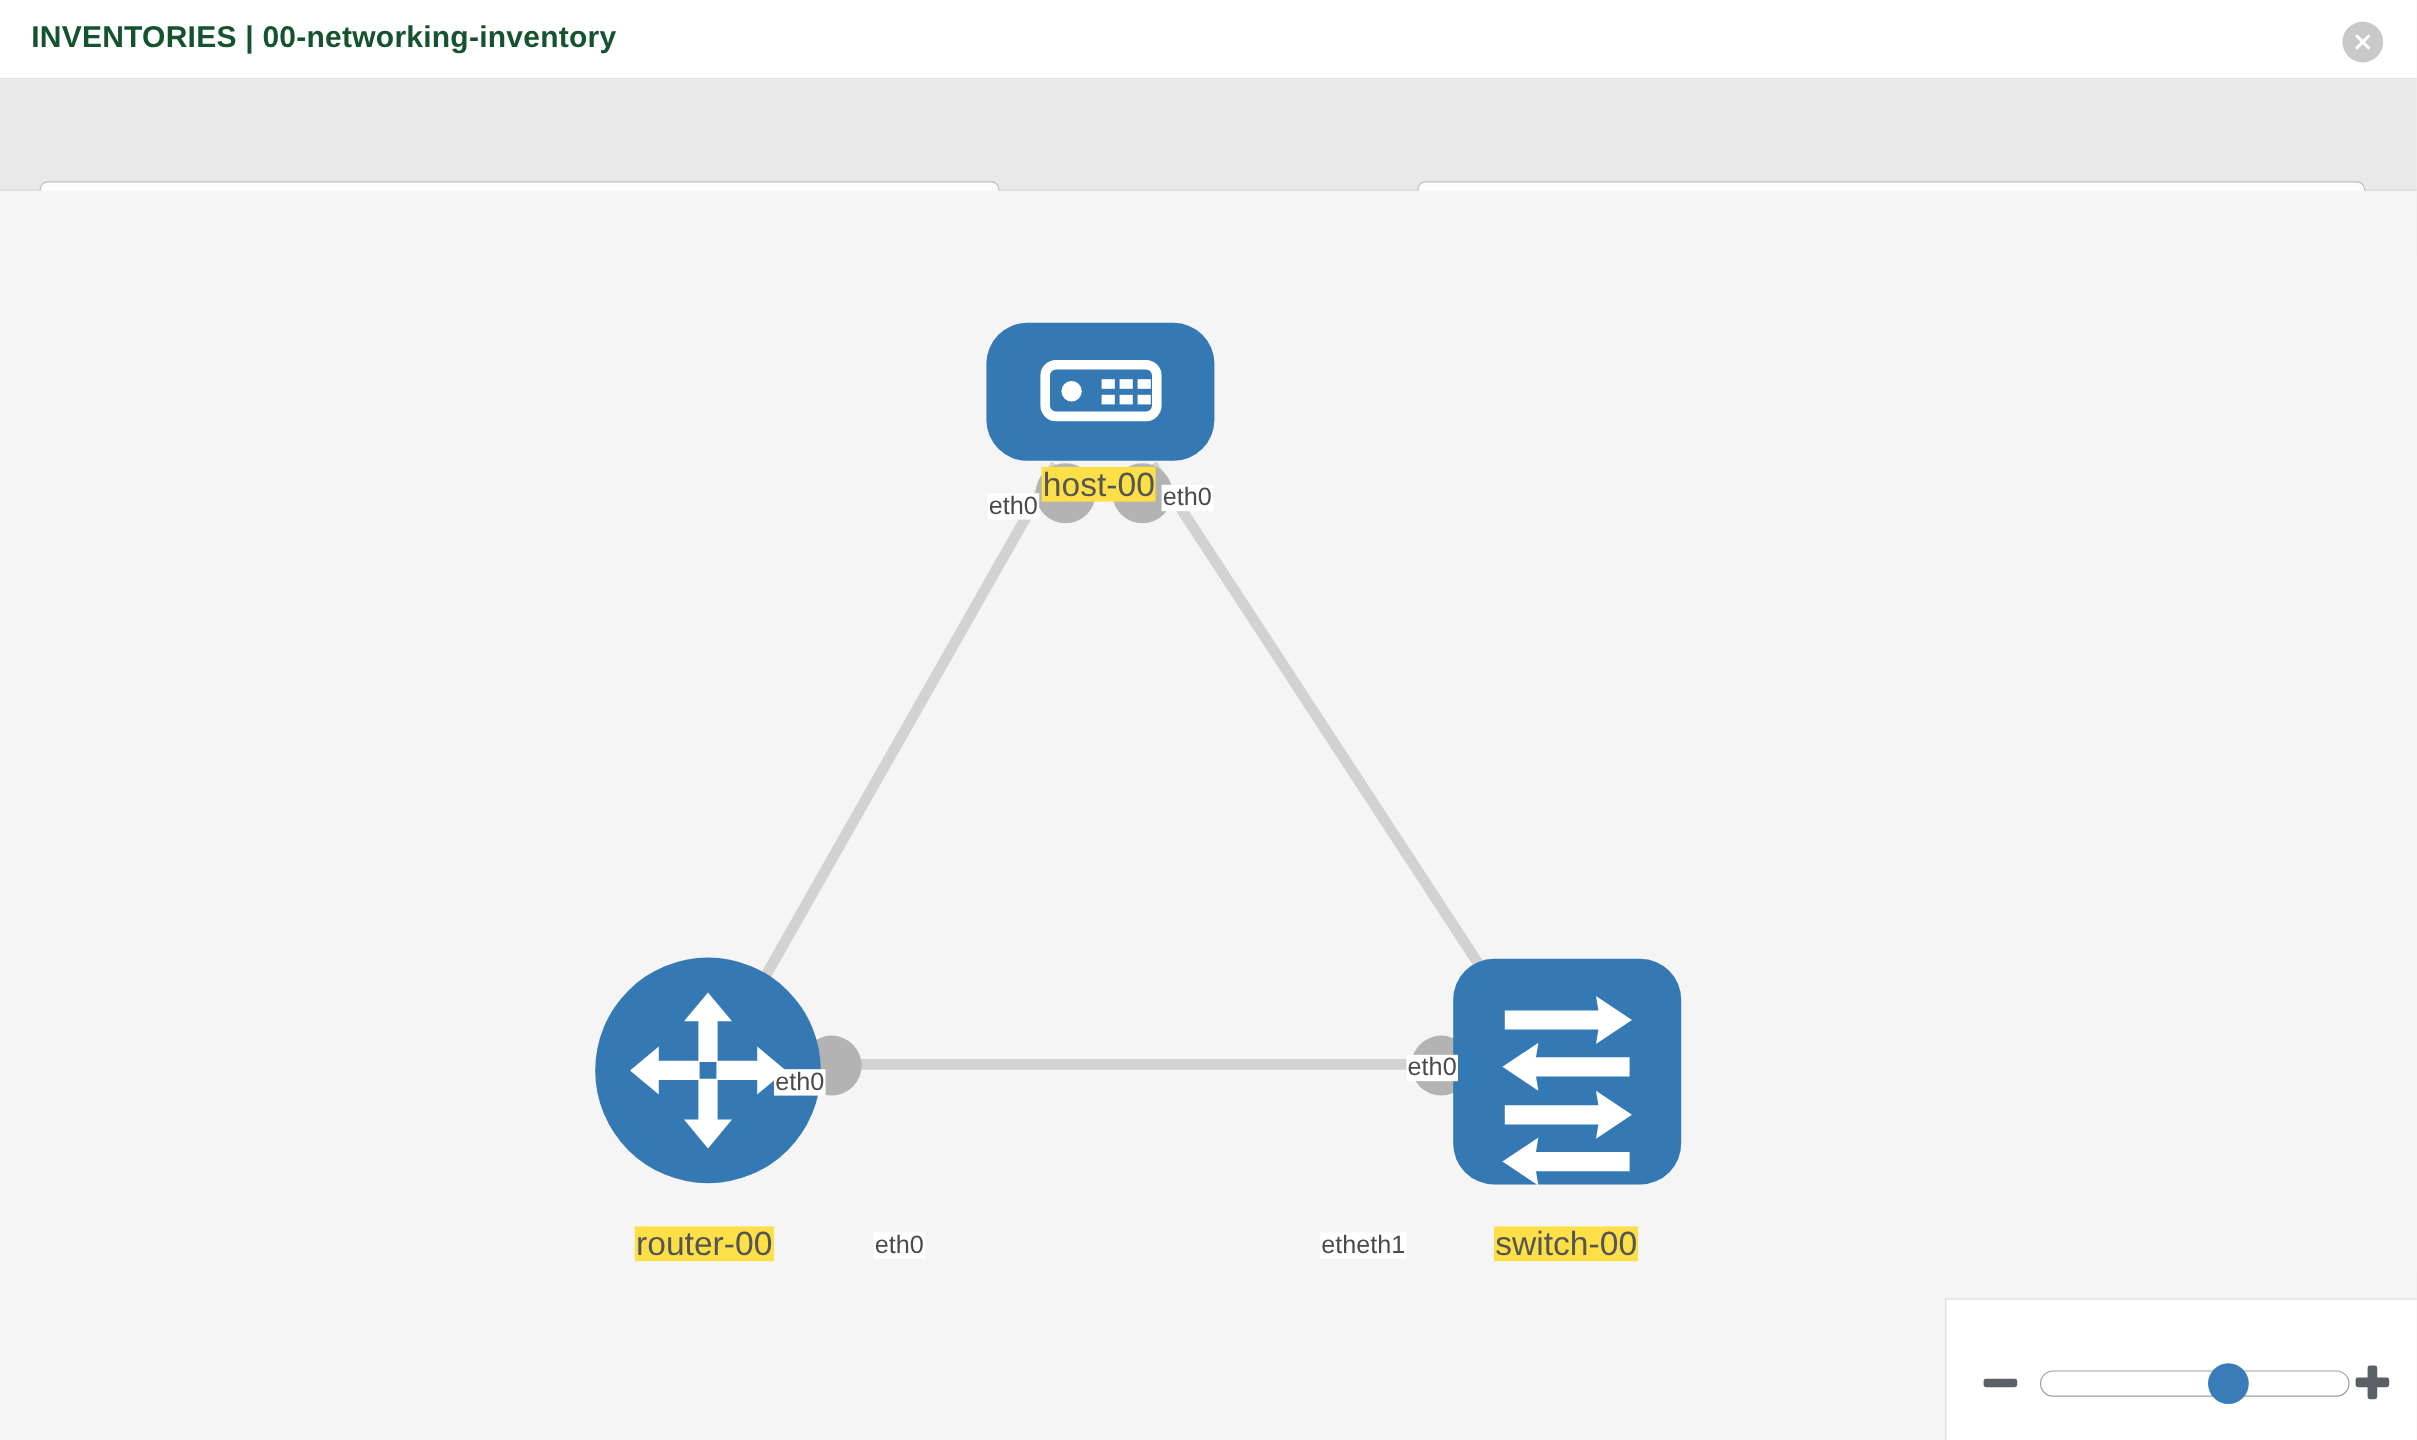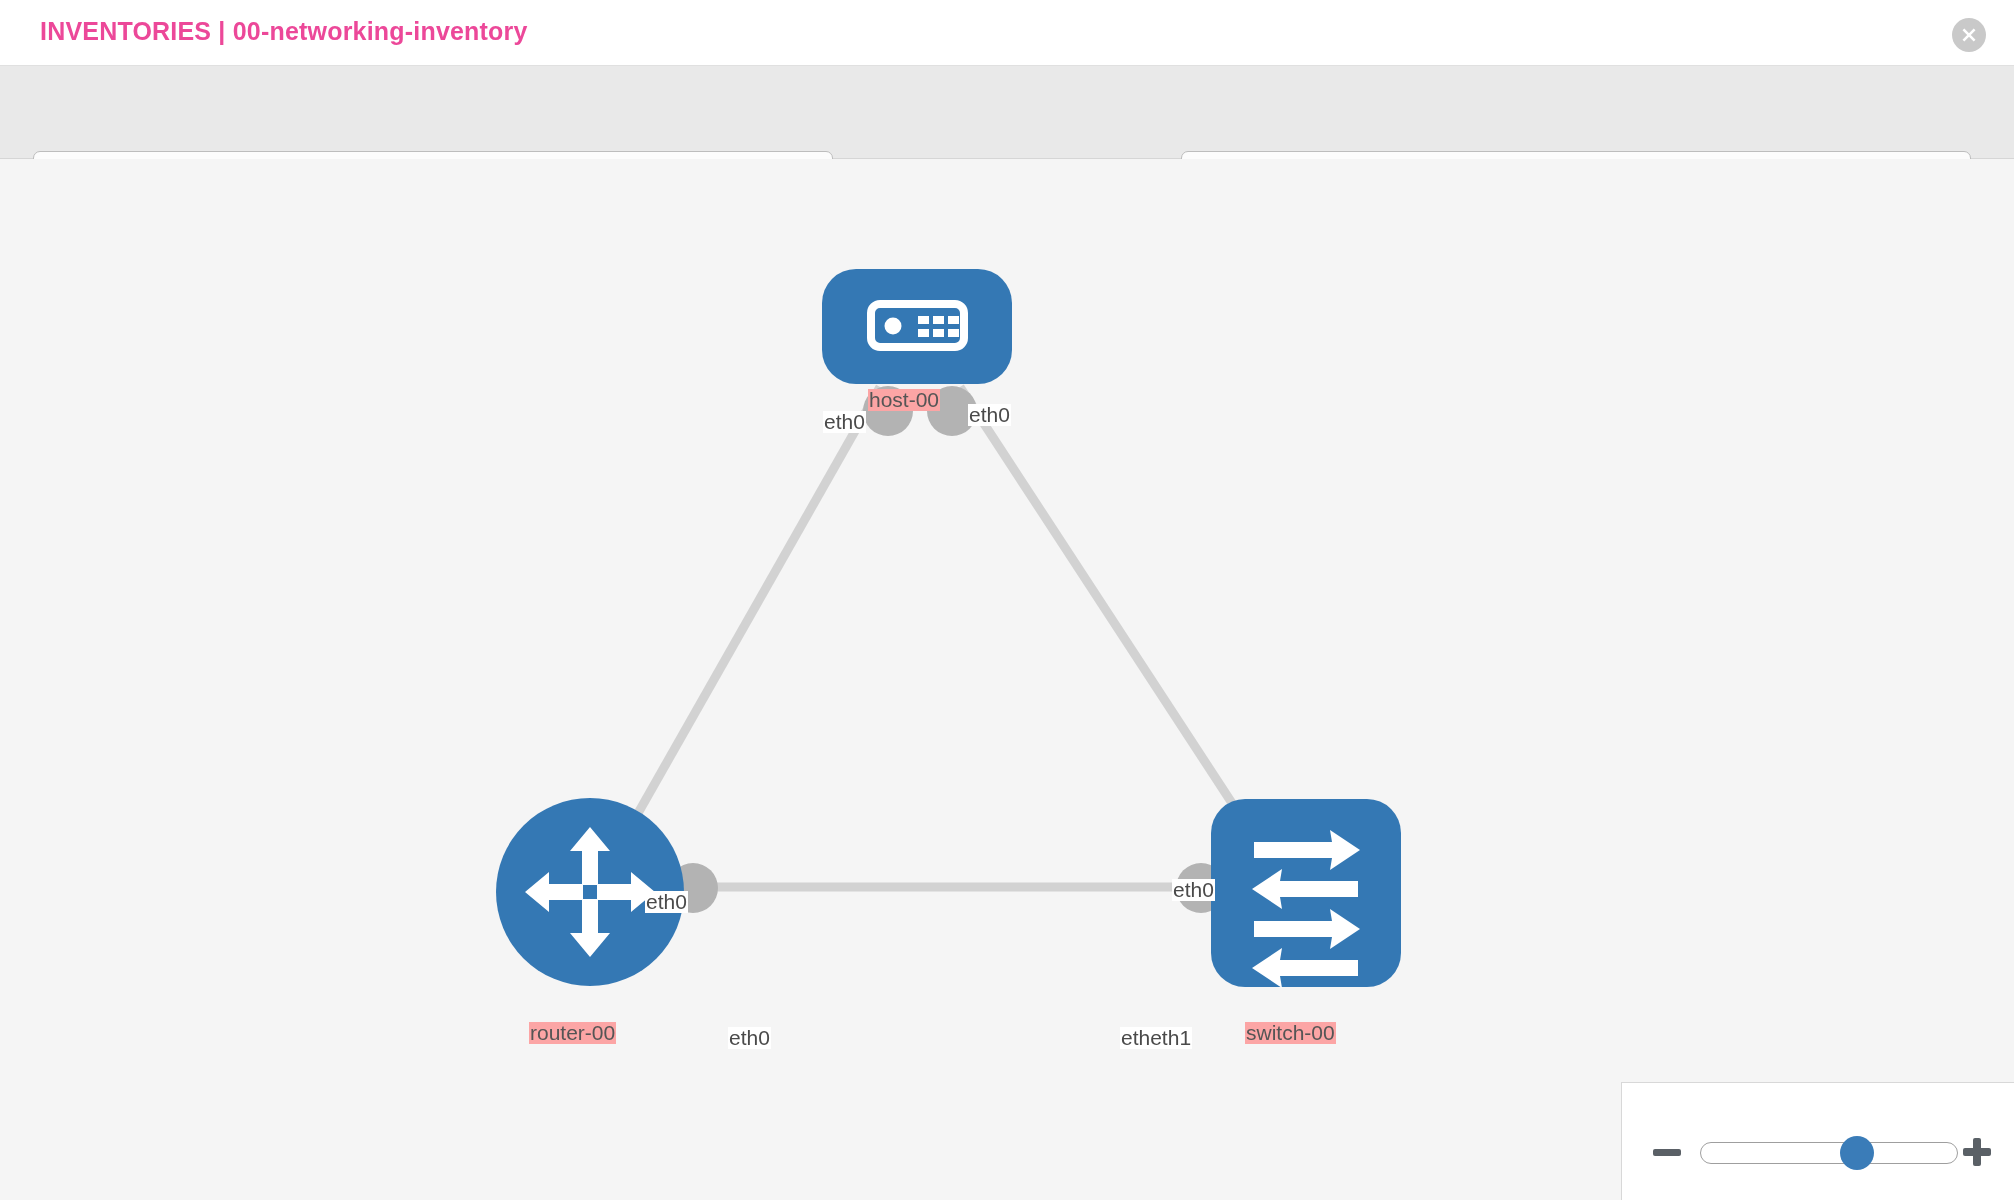--- a/index.html
+++ b/index.html
@@ -25,25 +25,25 @@
     position: absolute;
     left: 0; top: 0;
     width: 2014px;
     height: 66px;
     background: #ffffff;
     border-bottom: 1px solid #e0e0e0;
     box-sizing: border-box;
   }
   .header-title {
     position: absolute;
-    left: 40px;
+    left: 26px;
     top: 17px;
     font-size: 25px;
     font-weight: bold;
-    color: #ec4899;
+    color: #14532d;
     letter-spacing: 0.2px;
     white-space: nowrap;
   }
   .close-btn {
     position: absolute;
     right: 28px;
     top: 18px;
     width: 34px;
     height: 34px;
     border-radius: 50%;
@@ -109,23 +109,23 @@
     left: 0; top: 159px;
     width: 2014px;
     height: 1041px;
     background: #f5f5f5;
     overflow: hidden;
   }
   .topology { position:absolute; left:0; top:0; width:2014px; height:1041px; }
 
   .node-label {
     position: absolute;
-    font-size: 21px;
+    font-size: 28px;
     color: #555555;
-    background: #fca5a5;
+    background: #fde047;
     white-space: nowrap;
     line-height: 1.05;
     padding: 0 1px;
   }
   .port-label {
     position: absolute;
     font-size: 21px;
     color: #4a4a4a;
     background: #ffffff;
     white-space: nowrap;
@@ -306,21 +306,21 @@
     </svg>
 
     <div class="port-label" style="left:823px; top:252px;">eth0</div>
     <div class="node-label" style="left:868px; top:230px;">host-00</div>
     <div class="port-label" style="left:968px; top:245px;">eth0</div>
 
     <div class="port-label" style="left:645px; top:732px;">eth0</div>
     <div class="port-label" style="left:1172px; top:720px;">eth0</div>
 
     <div class="port-label" style="left:728px; top:868px;">eth0</div>
-    <div class="port-label" style="left:1100px; top:868px;margin-left:20px;">etheth1</div>
+    <div class="port-label" style="left:1100px; top:868px;">etheth1</div>
 
     <div class="node-label" style="left:529px; top:863px;">router-00</div>
     <div class="node-label" style="left:1245px; top:863px;">switch-00</div>
 
   </div>
 
   <div class="zoom-panel">
     <div class="zoom-row">
       <div class="zoom-minus"></div>
       <div class="zoom-slider">

